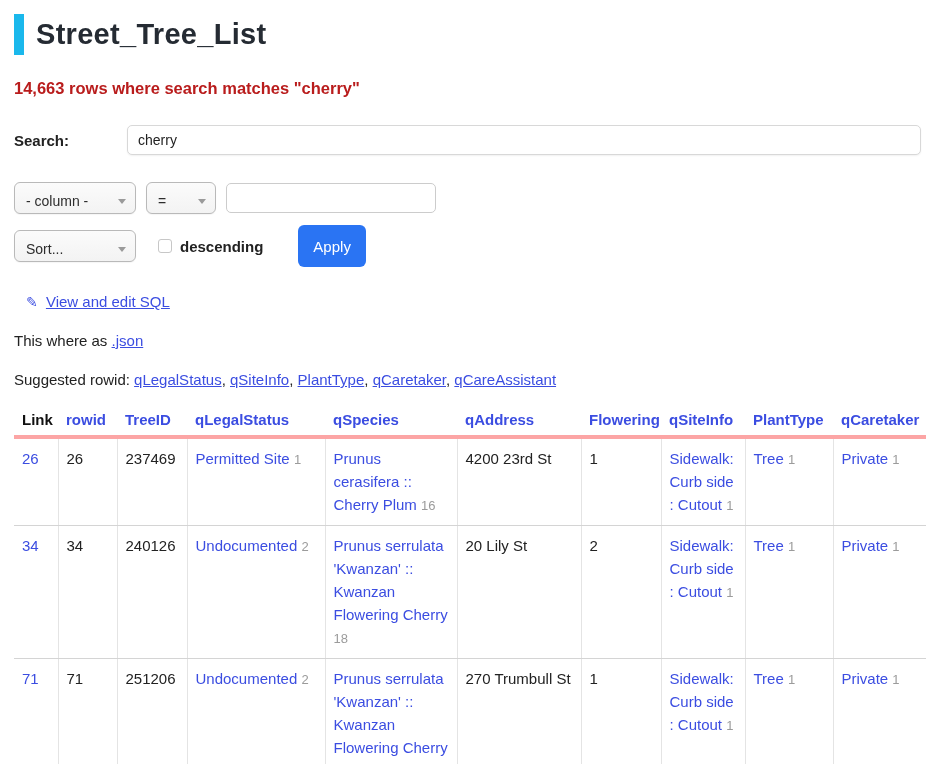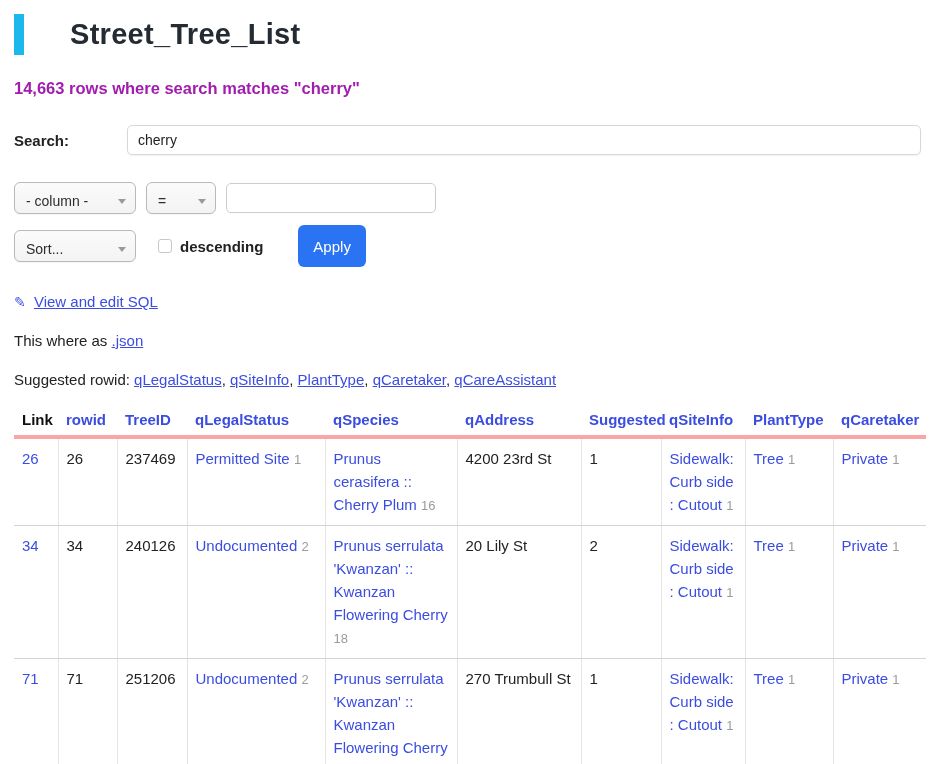--- a/index.html
+++ b/index.html
@@ -1,25 +1,25 @@
 <!DOCTYPE html>
 <html><head>
 <meta charset="utf-8">
 <style>
   * { box-sizing: border-box; }
   html,body { margin:0; padding:0; background:#fff; }
   body { font-family:"Liberation Sans", sans-serif; color:#222; }
   .page { width:940px; height:764px; overflow:hidden; padding:14px; position:relative; }
 
   
-  .title-row { display:flex; align-items:stretch; margin:0 0 24px 0;gap:34px; }
+  .title-row { display:flex; align-items:stretch; margin:0 0 24px 0; }
   .accent-bar { width:10px; background:#1ab8ec; margin-right:12px; }
   h1.page-title { font-size:29px; font-weight:bold; color:#252b33; margin:4px 0; letter-spacing:0.3px; }
 
-  .row-count { font-weight:bold; font-size:16.5px; color:#a21caf; margin:0 0 27px 0; }
+  .row-count { font-weight:bold; font-size:16.5px; color:#b91c1c; margin:0 0 27px 0; }
 
   
   .search-row { display:flex; align-items:center; margin-bottom:27px; }
   .search-label { font-weight:bold; font-size:15px; width:86px; flex:0 0 86px; }
   .search-input { width:794px; height:30px; border:1px solid #d8d8d8; border-radius:5px;
                   font-size:14px; padding:0 10px; color:#222; font-family:"Liberation Sans",sans-serif;
                   box-shadow:0 1px 2px rgba(0,0,0,0.06); outline:none;margin-left:27px; }
 
   
   .filter-row { display:flex; align-items:center; margin-bottom:11px; }
@@ -36,21 +36,21 @@
   .value-input { width:210px; height:30px; border:1px solid #ccc; border-radius:5px; font-size:14px;
                  padding:0 8px; outline:none; }
   .checkbox { width:14px; height:14px; appearance:none; -webkit-appearance:none; border:1px solid #c7c7c7;
               border-radius:3px; background:#fff; margin:0 8px 0 0; }
   .desc-label { font-weight:bold; font-size:15px; margin-right:35px; }
   .apply-btn { background:#2a74f3; color:#ffffff; border:none; border-radius:6px; height:42px;
                padding:0 15px; font-size:15px; font-family:"Liberation Sans",sans-serif; cursor:pointer;text-align:center; }
 
   
   a { color:#3b4de1; }
-  .sql-line { margin:26px 0 0 0; font-size:15px; }
+  .sql-line { margin:26px 0 0 12px; font-size:15px; }
   .pencil { color:#3b4de1; margin-right:4px; font-size:14px; }
   .plain-line { margin:22px 0 0 0; font-size:15px; color:#222; }
   .facet-line { margin:22px 0 0 0; font-size:15px; color:#222; }
 
   
   table.data-table { border-collapse:collapse; table-layout:fixed; width:912px; margin-top:21px;
                      font-size:15px; }
   col.c-link { width:44px; } col.c-rowid { width:59px; } col.c-treeid { width:70px; }
   col.c-qLegalStatus { width:138px; } col.c-qSpecies { width:132px; } col.c-qAddress { width:124px; }
   col.c-siteOrder { width:80px; } col.c-qSiteInfo { width:84px; } col.c-plantType { width:88px; }
@@ -131,21 +131,21 @@
         <col class="c-qCaretaker">
     </colgroup>
     <thead>
       <tr>
           <th>Link</th>
           <th><a href="#">rowid</a></th>
           <th><a href="#">TreeID</a></th>
           <th><a href="#">qLegalStatus</a></th>
           <th><a href="#">qSpecies</a></th>
           <th><a href="#">qAddress</a></th>
-          <th><a href="#">Suggested</a></th>
+          <th><a href="#">Flowering</a></th>
           <th><a href="#">qSiteInfo</a></th>
           <th><a href="#">PlantType</a></th>
           <th><a href="#">qCaretaker</a></th>
         </tr>
     </thead>
     <tbody>
         <tr>
           <td><a href="#">26</a></td>
           <td>26</td>
           <td>237469</td>

